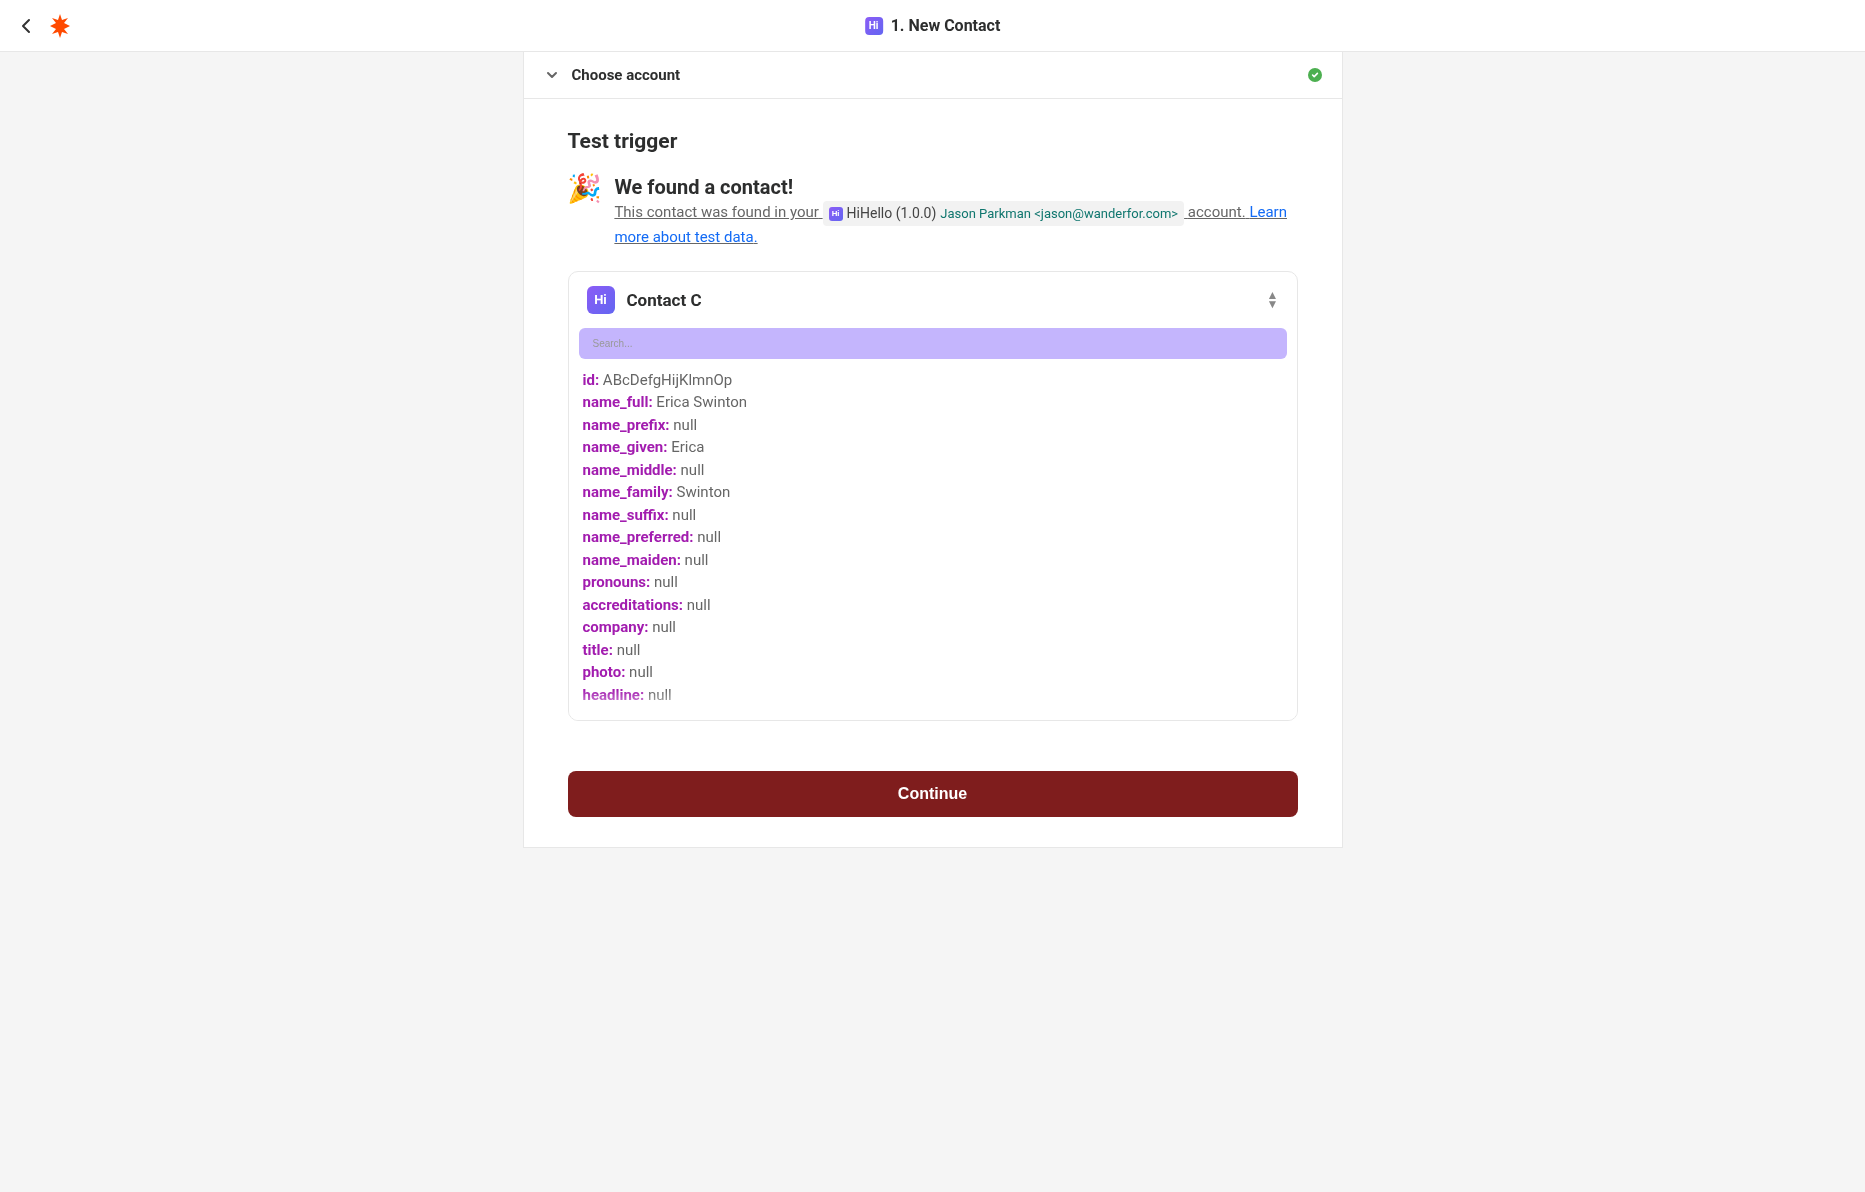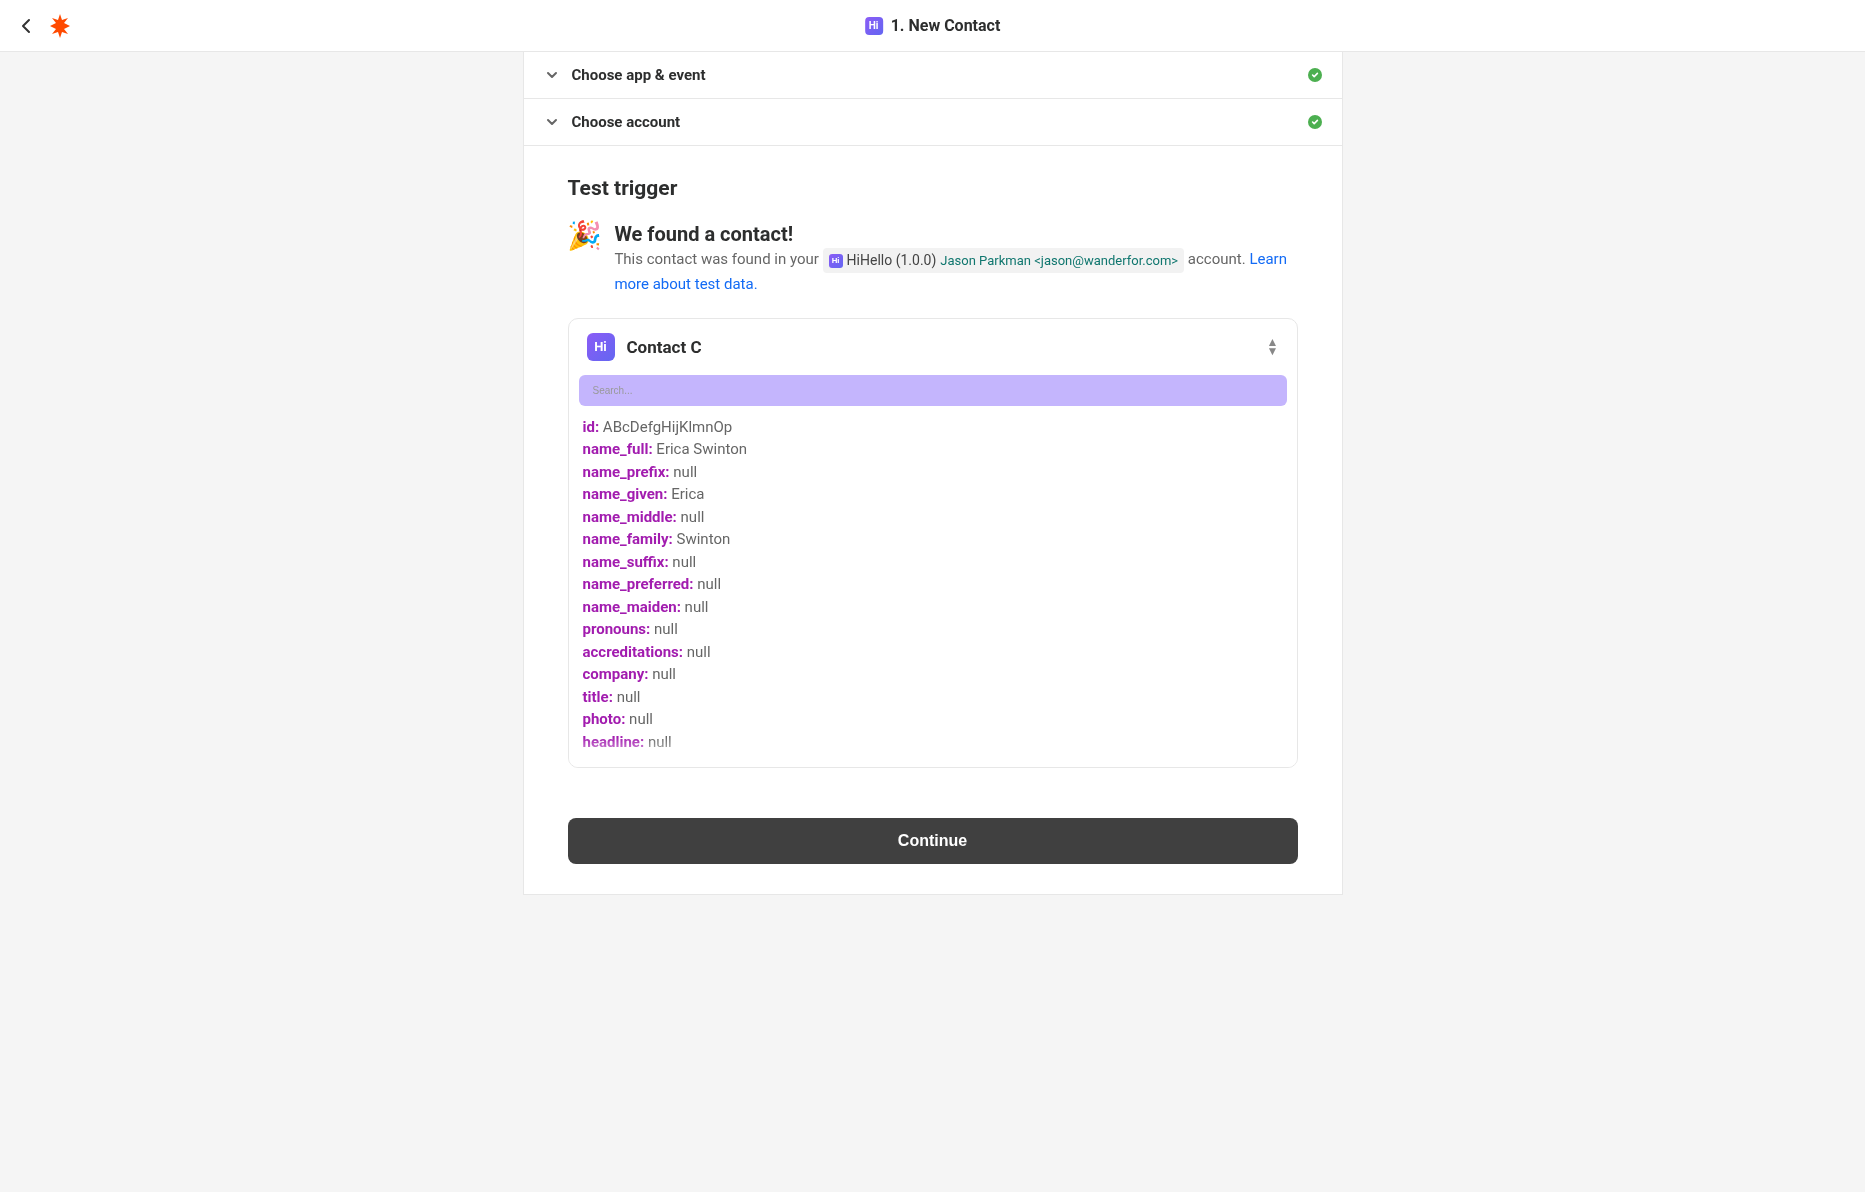--- a/index.html
+++ b/index.html
@@ -159,20 +159,21 @@
     .found-title {
       font-weight: 700;
       font-size: 20px;
       margin-bottom: 2px;
     }
     
     .found-text {
       font-size: 15px;
       color: #666;
       line-height: 1.5;
+      text-decoration: underline;
     }
     
     .pill {
       display: inline-flex;
       align-items: center;
       gap: 4px;
       background: #f2f2f2;
       border-radius: 4px;
       padding: 2px 6px;
       font-size: 14px;
@@ -266,21 +267,21 @@
       height: 30px;
       background: linear-gradient(transparent, #fff);
       pointer-events: none;
     }
     
     .continue-btn {
       display: block;
       width: calc(100% - 88px);
       margin: 26px 44px 30px;
       padding: 14px;
-      background: #404040;
+      background: #7f1d1d;
       color: #fff;
       border: none;
       border-radius: 8px;
       font-size: 16px;
       font-weight: 600;
       cursor: pointer;
       text-align: center;
     }
   </style>
 </head>
@@ -300,35 +301,20 @@
     </div>
   </div>
   <div class="header-title">
     <span class="hi-icon">Hi</span>
     <span>1. New Contact</span>
   </div>
 </div>
 
 <div class="main">
 
-  <div class="step-row">
-    <div class="step-row-left">
-      <span class="chevron">
-        <svg width="14" height="14" viewBox="0 0 14 14">
-            <path d="M3 5 L7 9 L11 5" stroke="#666" stroke-width="2" fill="none" stroke-linecap="round" stroke-linejoin="round"></path>
-          </svg>
-      </span>
-      <span class="step-label">Choose app &amp; event</span>
-    </div>
-    <span class="check-icon">
-      <svg width="8" height="8" viewBox="0 0 10 10">
-          <path d="M2 5 L4 7 L8 3" stroke="#fff" stroke-width="2" fill="none" stroke-linecap="round" stroke-linejoin="round"></path>
-        </svg>
-    </span>
-  </div>
 
   <div class="step-row">
     <div class="step-row-left">
       <span class="chevron">
         <svg width="14" height="14" viewBox="0 0 14 14">
             <path d="M3 5 L7 9 L11 5" stroke="#666" stroke-width="2" fill="none" stroke-linecap="round" stroke-linejoin="round"></path>
           </svg>
       </span>
       <span class="step-label">Choose account</span>
     </div>

